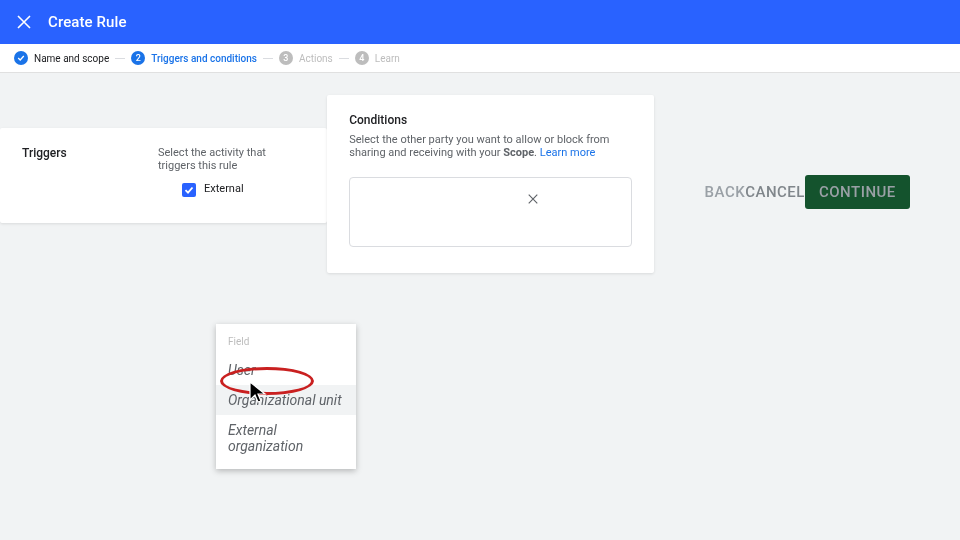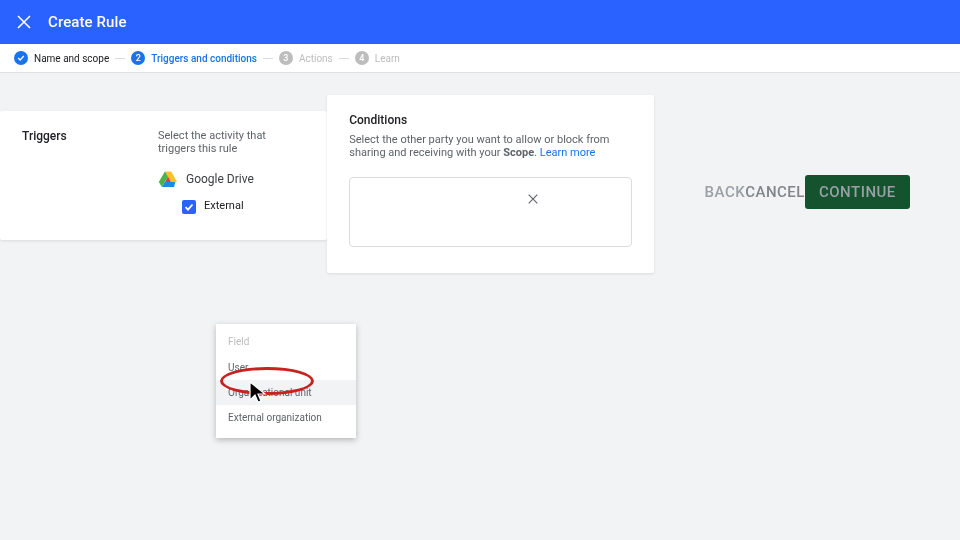--- a/index.html
+++ b/index.html
@@ -40,21 +40,21 @@
   .rule-box { border: 1px solid #dadce0; border-radius: 4px; margin-top: 18px; height: 70px; position: relative; }
   .rule-clear { position: absolute; left: 178px; top: 16px; font-size: 14px; color: #5f6368; cursor: pointer; }
   .footer { width: 600px; display: flex; justify-content: center; align-items: center; margin-top: 16px; font-size: 15px; }
   .back { color: #9aa0a6; font-weight: 500; letter-spacing: .5px; cursor: pointer; }
   .footer-right { display:flex; align-items:center; }
   .cancel { color: #80868b; font-weight: 500; letter-spacing: .5px; cursor:pointer; }
   .continue { background: #14532d; color: #9aa0a6; padding: 8px 14px; border-radius: 3px; font-weight: 500; letter-spacing: .5px; cursor:pointer; }
   
   .dropdown { position: absolute; left: 216px; top: 324px; width: 140px; background: #fff; box-shadow: 0 2px 6px rgba(0,0,0,0.25); padding: 6px 0 8px 0; z-index: 10; }
   .dd-header { font-size: 10px; color: #bdbdbd; padding: 6px 12px 8px 12px; }
-  .dd-item { font-size: 10px; color: #5f6368; padding: 7px 12px; cursor: pointer; }
+  .dd-item { font-size: 14px; color: #5f6368; padding: 7px 12px; cursor: pointer; font-style: italic; }
   .dd-item-hover { background: #f1f3f4; }
   
   .red-ring { position:absolute; border:3px solid #c92020; border-radius:50%; width:94px; height:28px; left:220px; top:367px; z-index:20; pointer-events:none; }
   
   .cursor { position:absolute; left:248px; top:380px; z-index:30; pointer-events:none; }
   svg { display:block; }
 </style>
 </head>
 <body>
 
@@ -92,29 +92,20 @@
     <span class="step-label-inactive">Learn</span>
   </div>
 </div>
 
 <div class="main">
   <div class="card card1">
     <div class="section-row">
       <div class="section-label">Triggers</div>
       <div class="section-body">
         <div>Select the activity that triggers this rule</div>
-        <div class="drive-row">
-          <svg class="drive-icon" viewBox="0 0 48 48">
-              <path fill="#1e88e5" d="M38.6 43H9.4l6.9-12h25.3z"></path>
-              <path fill="#fbc02d" d="M31.5 6h-15L31 31h15z"></path>
-              <path fill="#4caf50" d="M16.5 6 2 31l7.4 12L24 18z"></path>
-              <path fill="#e53935" d="M24 18l7 13H17z"></path>
-            </svg>
-          <span class="drive-name">Google Drive</span>
-        </div>
         <div class="checkbox-block">
           <div class="cb-row">
             <div class="cb">
                 <svg width="10" height="10" viewBox="0 0 10 10">
                   <path d="M1.5 5.2 L4 7.7 L8.5 2.5" stroke="#fff" stroke-width="1.8" fill="none"></path>
                 </svg>
               </div>
             <div class="cb-text">
               <strong class="title">External</strong>
             </div>

